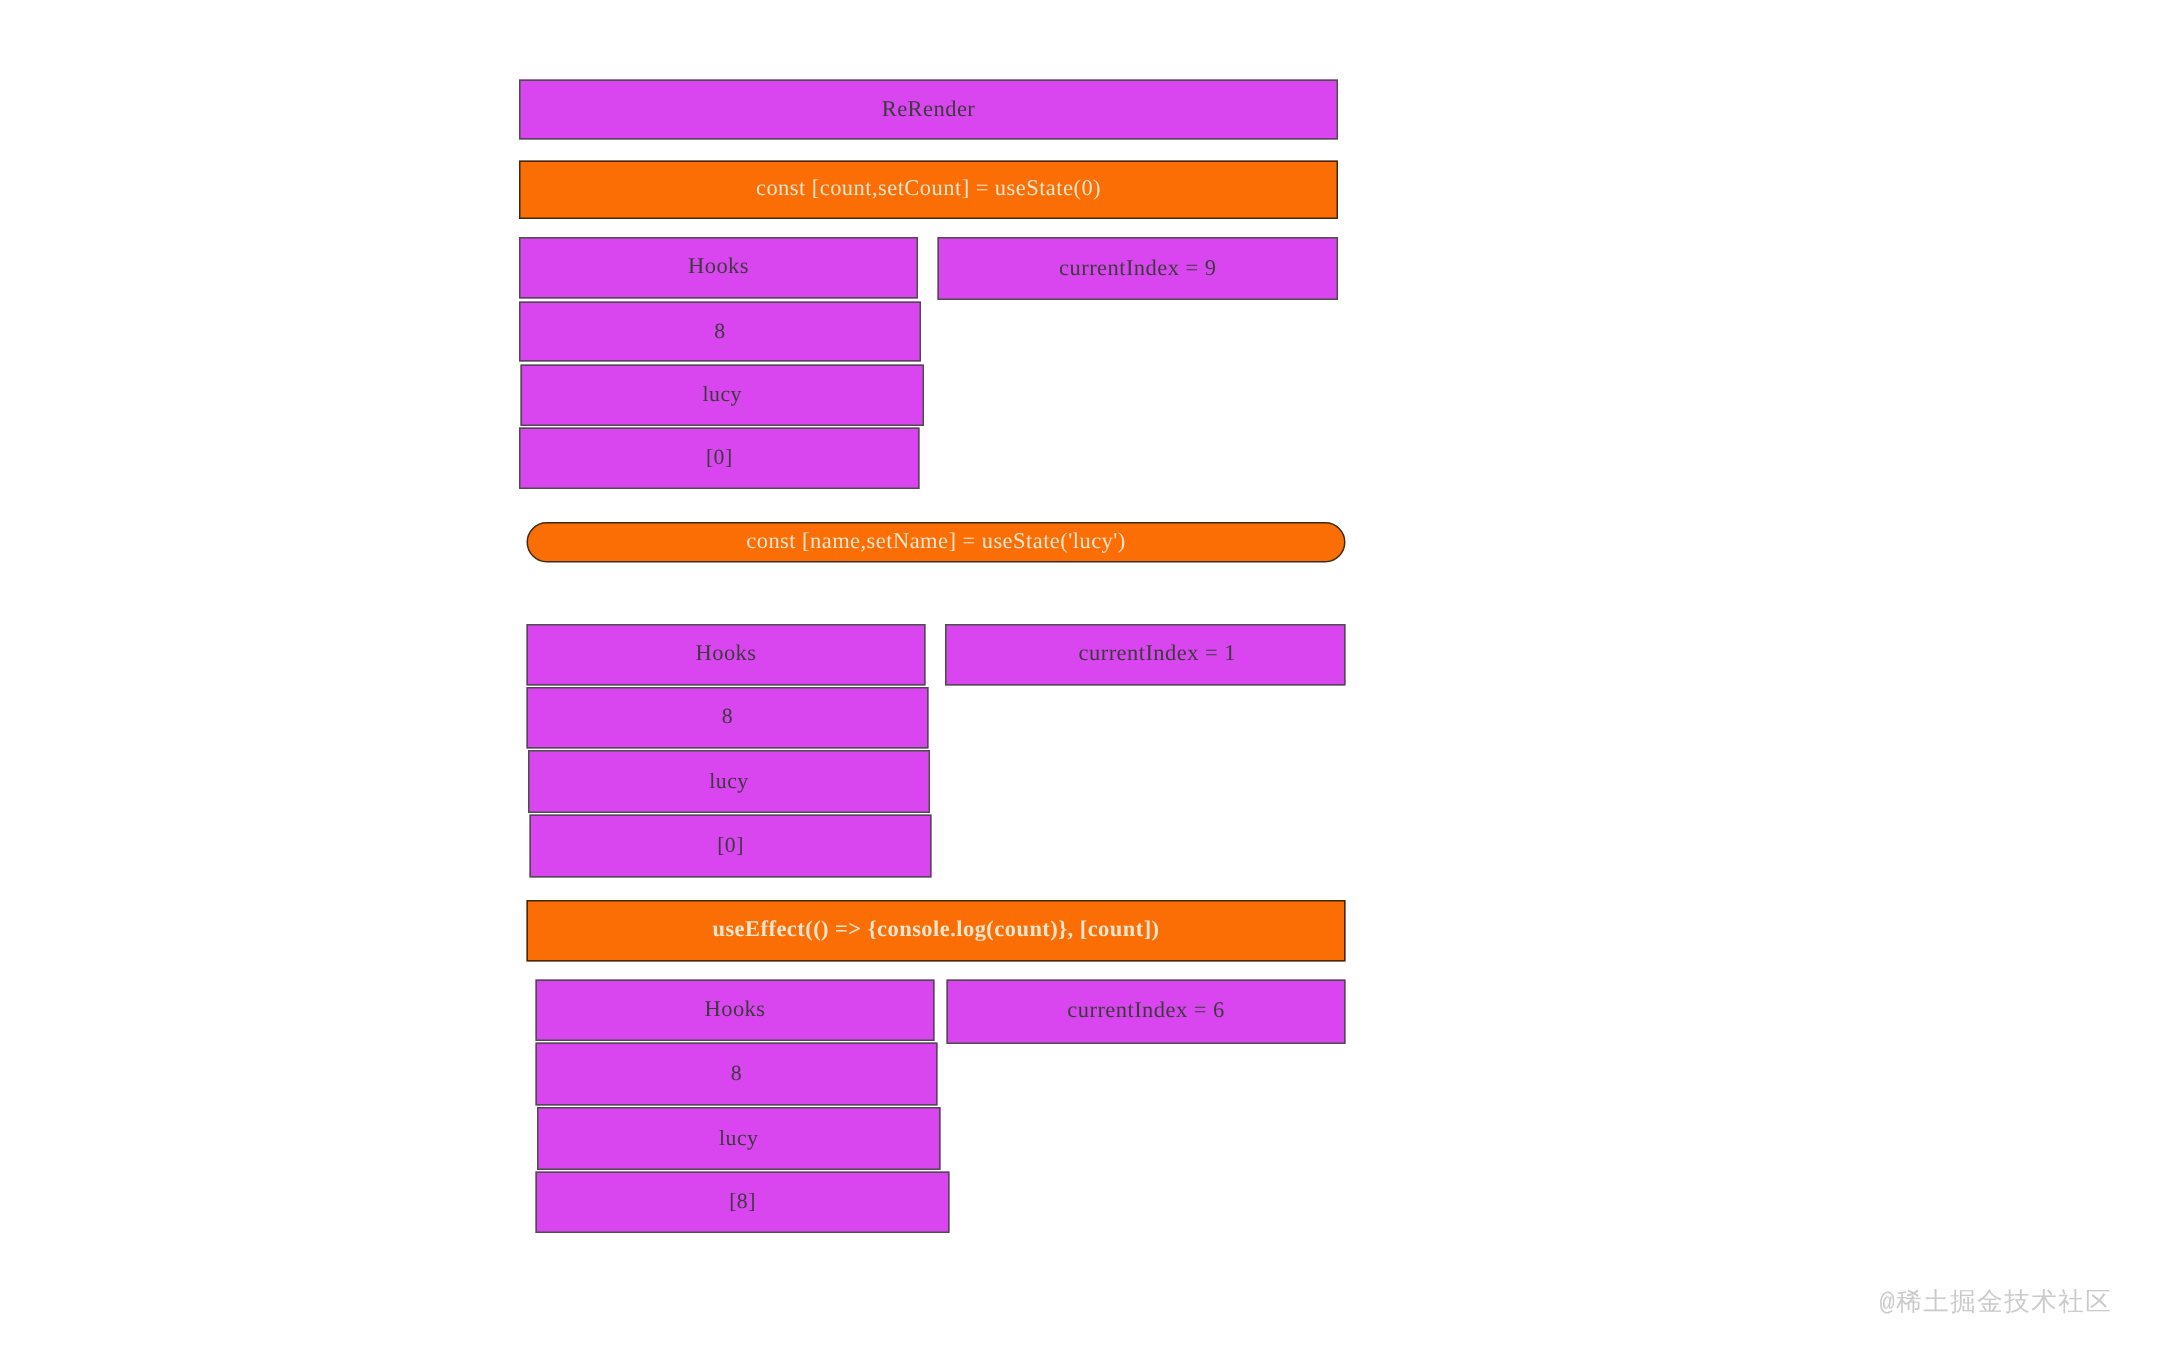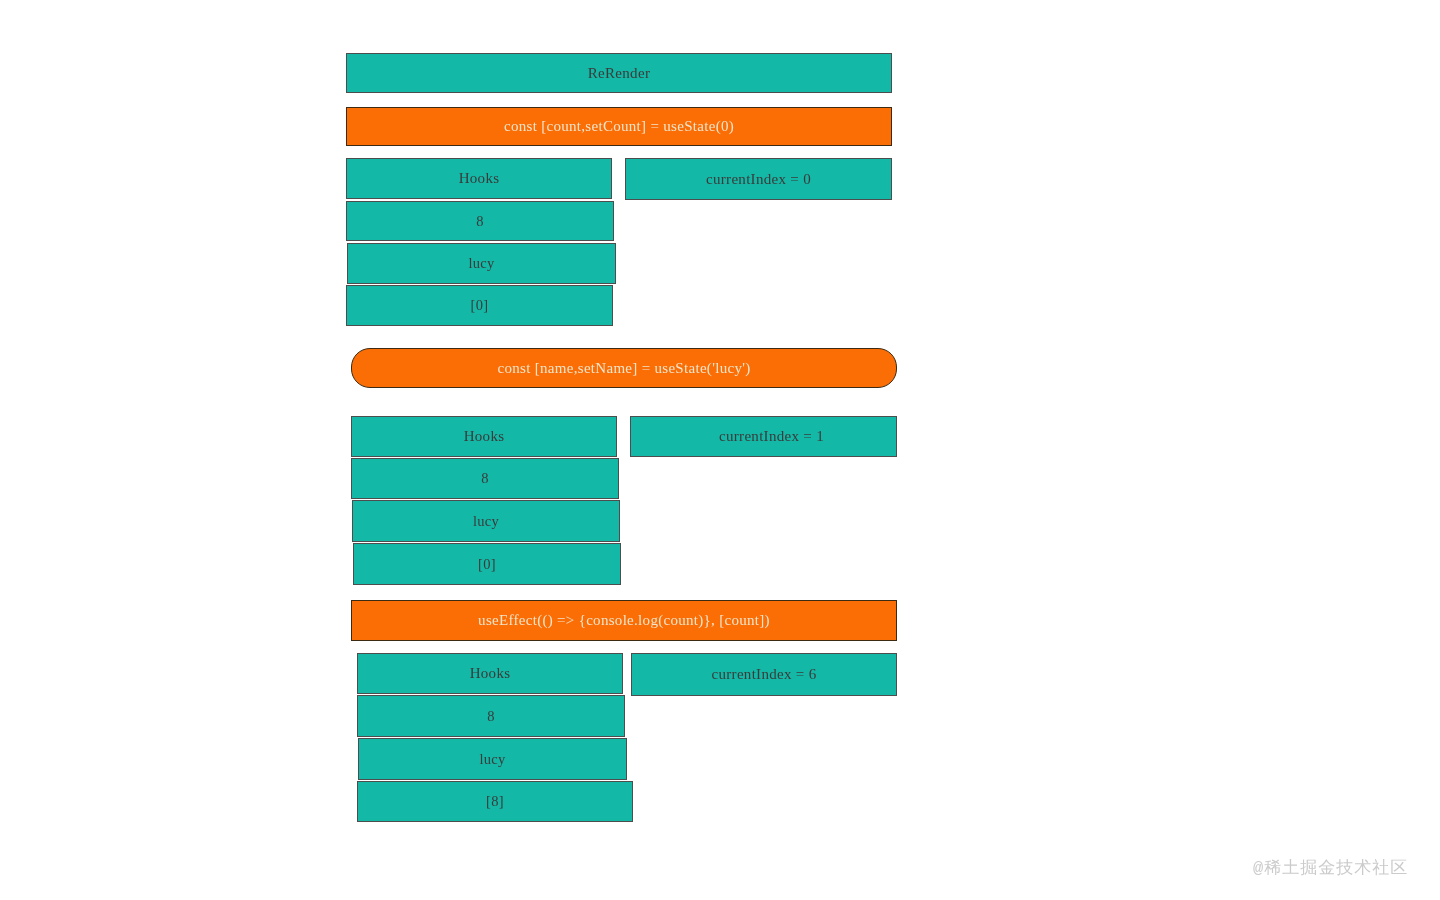--- a/index.html
+++ b/index.html
@@ -11,21 +11,21 @@
     position: relative;
     width: 1440px;
     height: 900px;
     background: #ffffff;
     overflow: hidden;
     font-family: "Liberation Serif", "DejaVu Serif", serif;
   }
   .box {
     position: absolute;
     box-sizing: border-box;
-    background: #14b8a6;
+    background: #d946ef;
     border: 1.5px solid #4d4d4d;
     display: flex;
     align-items: center;
     justify-content: center;
     color: #3b3b3b;
     font-size: 15px;
     letter-spacing: 0.3px;
     white-space: nowrap;
   }
   .box.orange {
@@ -53,31 +53,31 @@
 <div class="canvas">
 
   <div class="box" style="left:346px; top:53px; width:546px; height:40px;">ReRender</div>
 
   <div class="box orange" style="left:346px; top:107px; width:546px; height:39px;">const [count,setCount] = useState(0)</div>
 
   <div class="box" style="left:346px; top:158px; width:266px; height:41px;">Hooks</div>
   <div class="box cell" style="left:346px; top:201px; width:268px; height:40px;">8</div>
   <div class="box cell" style="left:347px; top:243px; width:269px; height:41px;">lucy</div>
   <div class="box cell" style="left:346px; top:285px; width:267px; height:41px;">[0]</div>
-  <div class="box" style="left:625px; top:158px; width:267px; height:42px;">currentIndex = 0</div>
+  <div class="box" style="left:625px; top:158px; width:267px; height:42px;">currentIndex = 9</div>
 
-  <div class="box orange" style="left:351px; top:348px; width:546px; height:40px;border-radius:19px;">const [name,setName] = useState('lucy')</div>
+  <div class="box orange" style="left:351px; top:348px; width:546px; height:27px;border-radius:19px;">const [name,setName] = useState('lucy')</div>
 
   <div class="box" style="left:351px; top:416px; width:266px; height:41px;">Hooks</div>
   <div class="box cell" style="left:351px; top:458px; width:268px; height:41px;">8</div>
   <div class="box cell" style="left:352px; top:500px; width:268px; height:42px;">lucy</div>
   <div class="box cell" style="left:353px; top:543px; width:268px; height:42px;">[0]</div>
   <div class="box" style="left:630px; top:416px; width:267px; height:41px;padding-left:16px;">currentIndex = 1</div>
 
-  <div class="box orange" style="left:351px; top:600px; width:546px; height:41px;">useEffect(() =&gt; {console.log(count)}, [count])</div>
+  <div class="box orange" style="left:351px; top:600px; width:546px; height:41px;font-weight:bold;">useEffect(() =&gt; {console.log(count)}, [count])</div>
 
   <div class="box" style="left:357px; top:653px; width:266px; height:41px;">Hooks</div>
   <div class="box cell" style="left:357px; top:695px; width:268px; height:42px;">8</div>
   <div class="box cell" style="left:358px; top:738px; width:269px; height:42px;">lucy</div>
   <div class="box cell" style="left:357px; top:781px; width:276px; height:41px;">[8]</div>
   <div class="box" style="left:631px; top:653px; width:266px; height:43px;">currentIndex = 6</div>
 
   <div class="watermark">@稀土掘金技术社区</div>
 
 </div>

